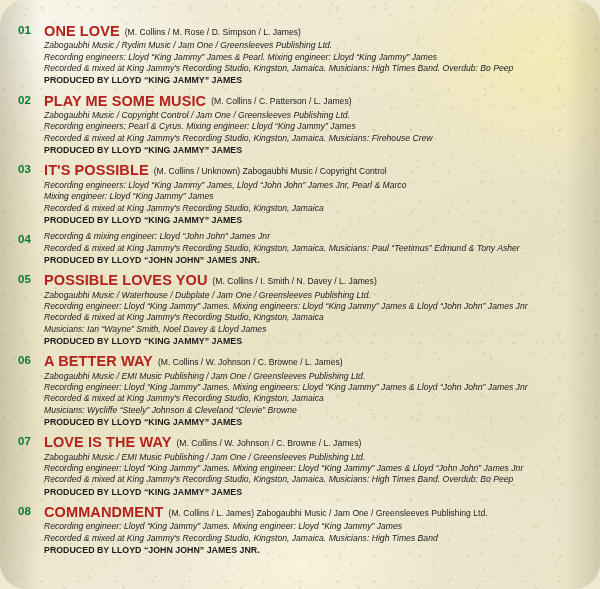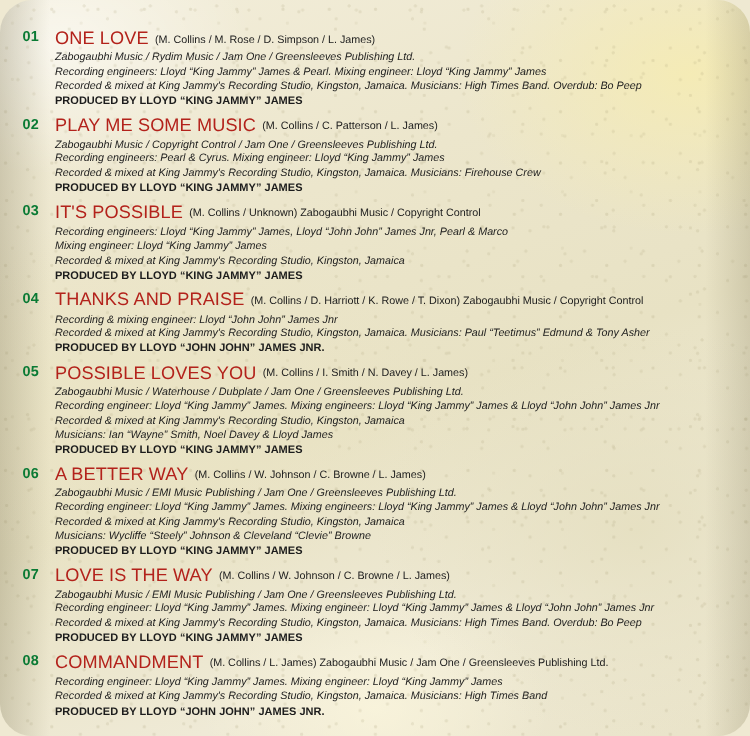--- a/index.html
+++ b/index.html
@@ -90,21 +90,21 @@
   .track-body {
     flex: 1 1 auto;
     min-width: 0;
   }
   .title-line {
     display: block;
     line-height: 1.15;
   }
   .track-title {
     color: #b3221b;
-    font-weight: normal;
+    font-weight: bold;
     font-size: 14.5px;
     letter-spacing: 0.1px;
     white-space: nowrap;
   }
   .track-credit {
     color: #1c1c1c;
     font-size: 8.6px;
     padding-left: 5px;
     position: relative;
     top: -1.5px;
@@ -172,23 +172,20 @@
         <span class="detail">Recording engineers: Lloyd “King Jammy” James, Lloyd “John John” James Jnr, Pearl &amp; Marco</span>
         <span class="detail">Mixing engineer: Lloyd “King Jammy” James</span>
         <span class="detail">Recorded &amp; mixed at King Jammy's Recording Studio, Kingston, Jamaica</span>
         <span class="producer">PRODUCED BY LLOYD “KING JAMMY” JAMES</span>
       </div>
     </div>
 
     <div class="track">
       <div class="track-num">04</div>
       <div class="track-body">
-        <div class="title-line">
-          <span class="track-title">THANKS AND PRAISE</span><span class="track-credit">(M. Collins / D. Harriott / K. Rowe / T. Dixon) Zabogaubhi Music / Copyright Control</span>
-        </div>
         <span class="detail">Recording &amp; mixing engineer: Lloyd “John John” James Jnr</span>
         <span class="detail">Recorded &amp; mixed at King Jammy's Recording Studio, Kingston, Jamaica. Musicians: Paul “Teetimus” Edmund &amp; Tony Asher</span>
         <span class="producer">PRODUCED BY LLOYD “JOHN JOHN” JAMES JNR.</span>
       </div>
     </div>
 
     <div class="track">
       <div class="track-num">05</div>
       <div class="track-body">
         <div class="title-line">

